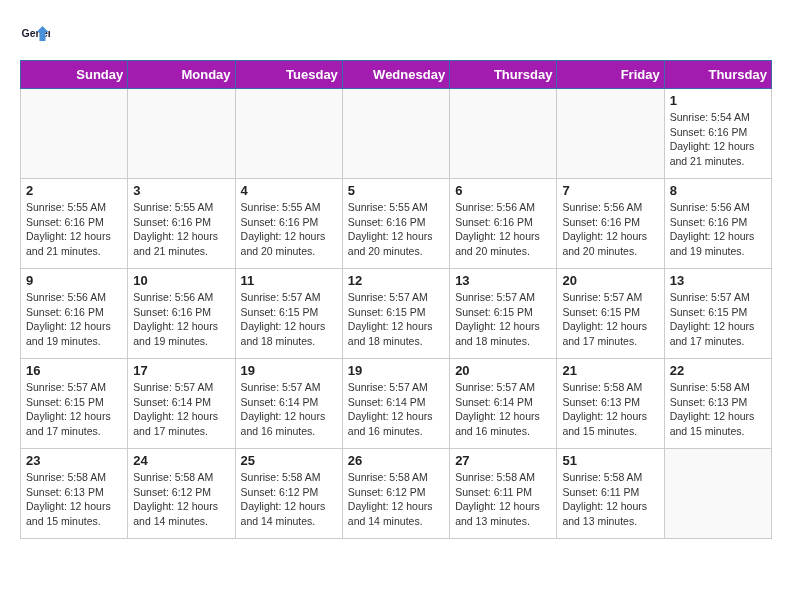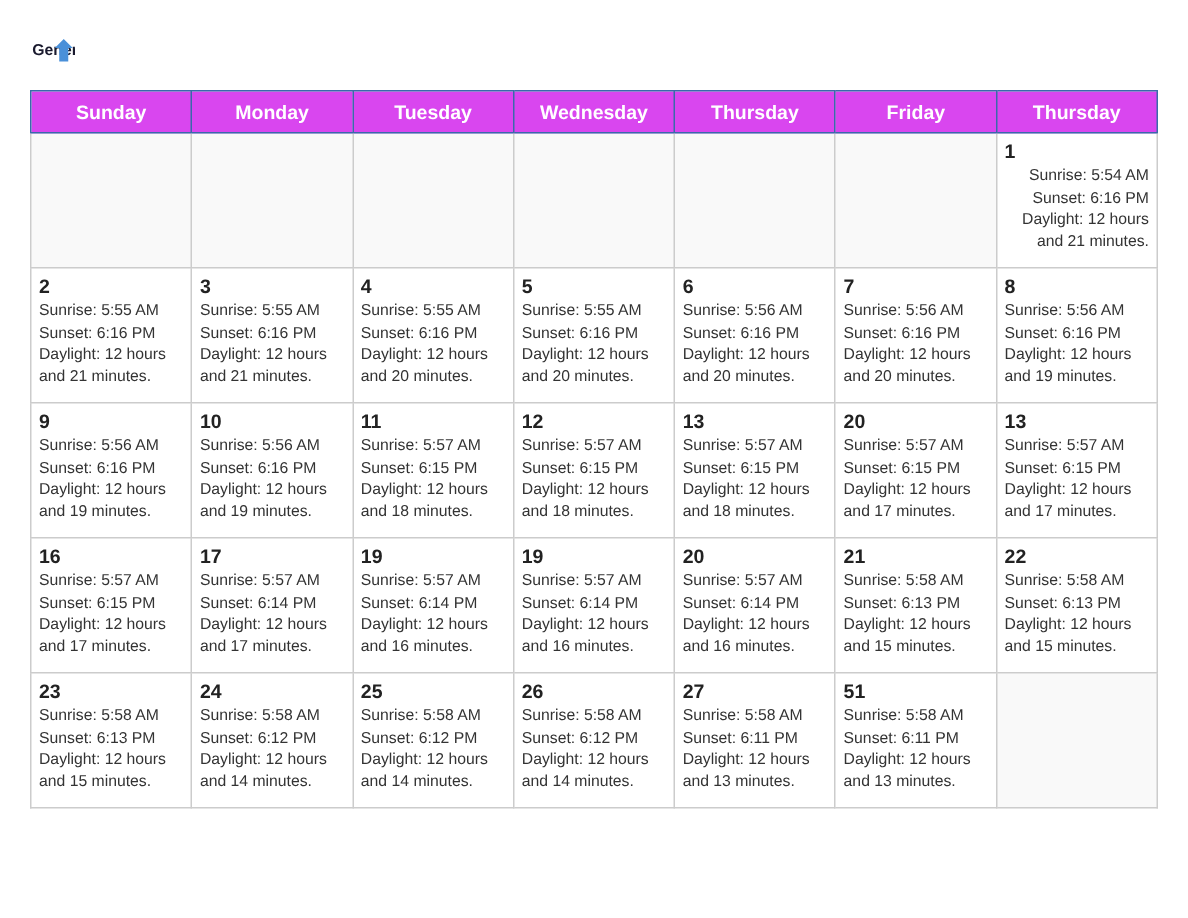--- a/index.html
+++ b/index.html
@@ -36,26 +36,26 @@
     .location {
       font-size: 15px;
       color: #444;
     }
     .calendar {
       width: 100%;
       border-collapse: collapse;
       table-layout: fixed;
     }
     .calendar th {
-      background: #d946ef;
+      background: #a21caf;
       color: #fff;
       font-size: 13px;
       font-weight: bold;
       padding: 6px 4px;
-      text-align: center;
+      text-align: right;
       border: 1px solid #3a6aaa;
     }
     .calendar td {
       border: 1px solid #ccc;
       vertical-align: top;
       padding: 4px 5px;
       height: 90px;
       font-size: 11px;
       color: #333;
       background: #fff;
@@ -111,21 +111,21 @@
   <tbody id="calendar-body">
   <tr>
         <td class="empty"></td>
         <td class="empty"></td>
         <td class="empty"></td>
         <td class="empty"></td>
         <td class="empty"></td>
         <td class="empty"></td>
         <td>
           <span class="day-num">1</span>
-          <div class="day-info" style="white-space: pre-line; text-align: right;">Sunrise: 5:54 AM
+          <div class="day-info" style="white-space: pre-line;">Sunrise: 5:54 AM
 Sunset: 6:16 PM
 Daylight: 12 hours
 and 21 minutes.</div>
         </td>
       </tr>
       <tr>
         <td>
           <span class="day-num">2</span>
           <div class="day-info" style="white-space: pre-line;">Sunrise: 5:55 AM
 Sunset: 6:16 PM

